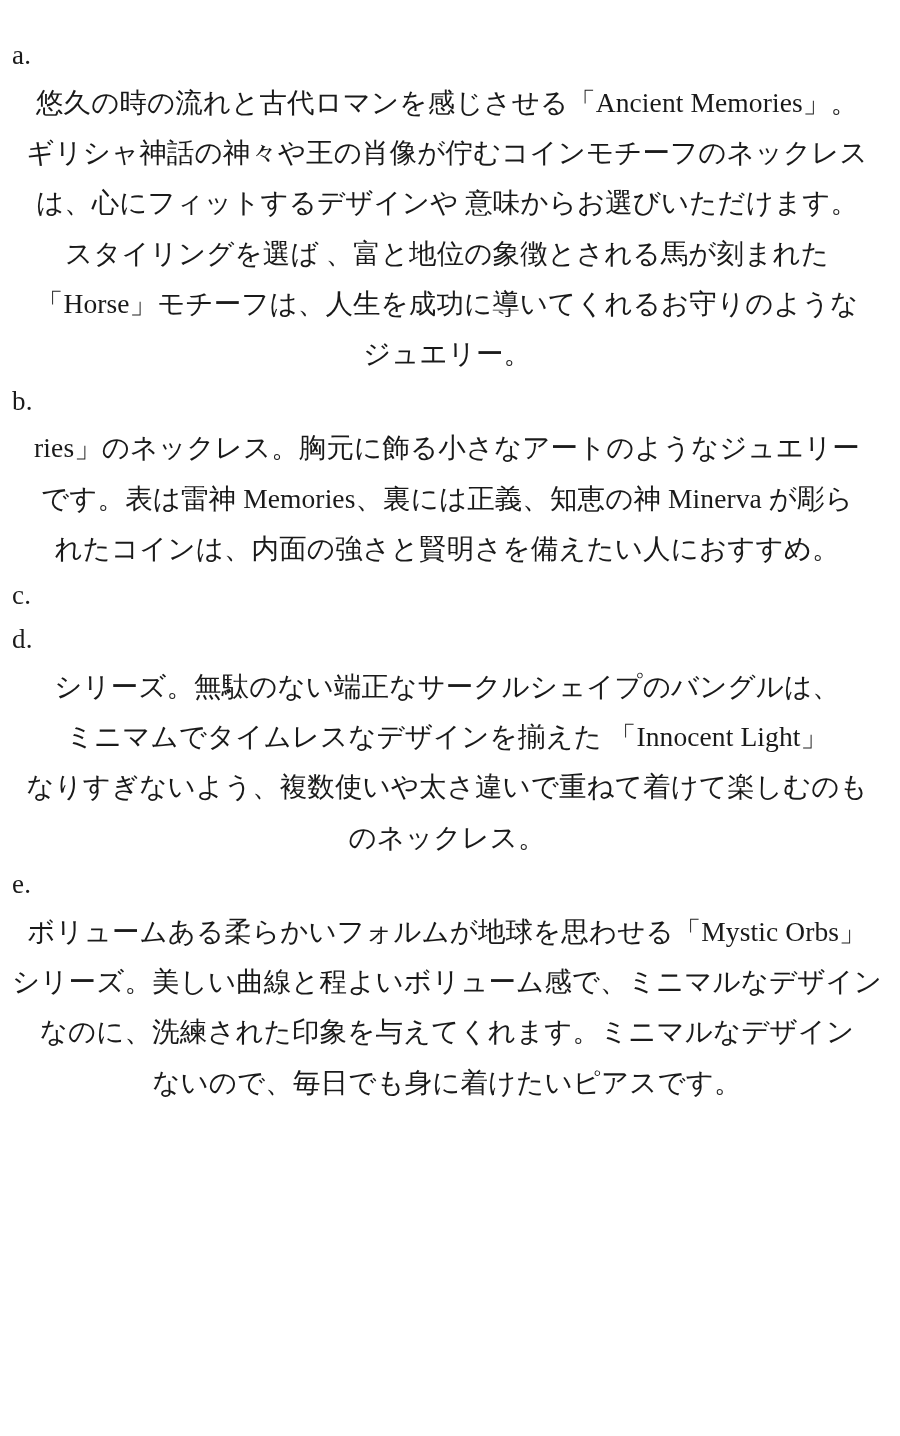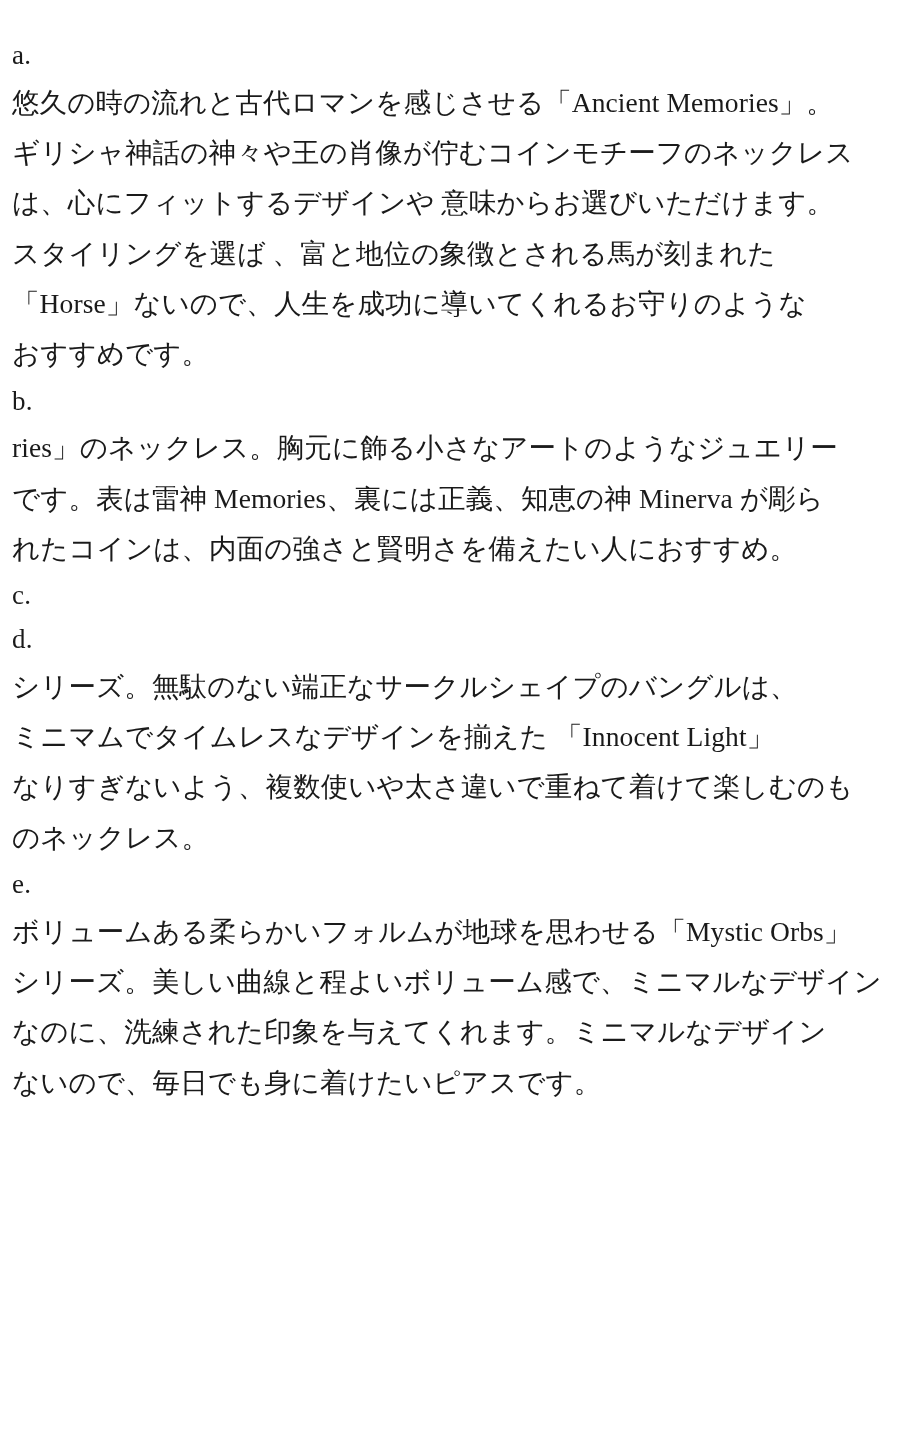--- a/index.html
+++ b/index.html
@@ -26,42 +26,42 @@
   .marker {
     font-size: 27px;
     line-height: 1.62;
     letter-spacing: 0.2px;
     padding-left: 2px;
   }
   .para {
     font-size: 27.5px;
     line-height: 1.83;
     letter-spacing: 0.1px;
-    text-align: left;
+    text-align: center;
     padding-left: 2px;
   }
   .para .line {
     display: block;
     white-space: pre-wrap;
   }
 </style>
 </head>
 <body>
 
 <div class="page">
 
   <div class="section">
     <div class="marker">a.</div>
     <div class="para">
       <span class="line">悠久の時の流れと古代ロマンを感じさせる「Ancient Memories」。</span>
       <span class="line">ギリシャ神話の神々や王の肖像が佇むコインモチーフのネックレス</span>
       <span class="line">は、心にフィットするデザインや 意味からお選びいただけます。</span>
       <span class="line">スタイリングを選ば 、富と地位の象徴とされる馬が刻まれた</span>
-      <span class="line">「Horse」ないので、人生を成功に導いてくれるお守りのような</span>
-      <span class="line">おすすめです。</span>
+      <span class="line">「Horse」モチーフは、人生を成功に導いてくれるお守りのような</span>
+      <span class="line">ジュエリー。</span>
     </div>
   </div>
 
   <div class="section">
     <div class="marker">b.</div>
     <div class="para">
       <span class="line">ries」のネックレス。胸元に飾る小さなアートのようなジュエリー</span>
       <span class="line">です。表は雷神 Memories、裏には正義、知恵の神 Minerva が彫ら</span>
       <span class="line">れたコインは、内面の強さと賢明さを備えたい人におすすめ。</span>
     </div>

